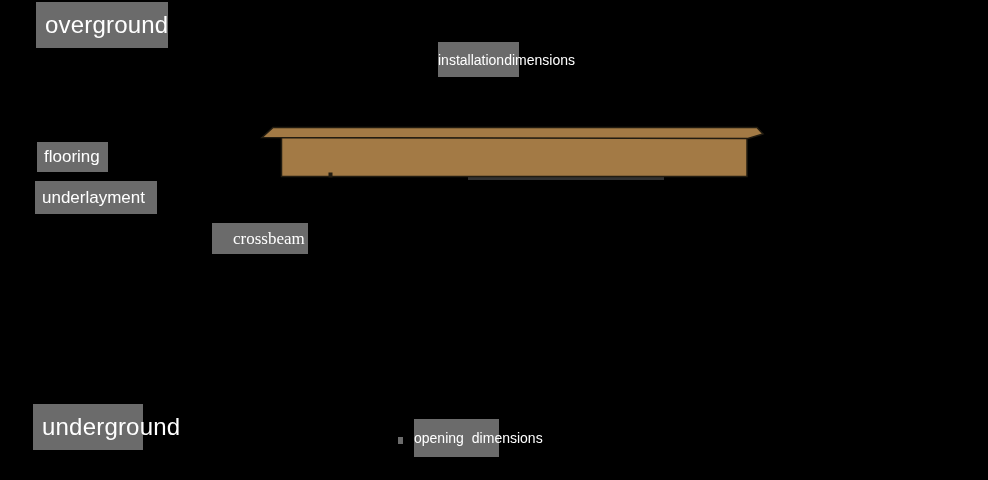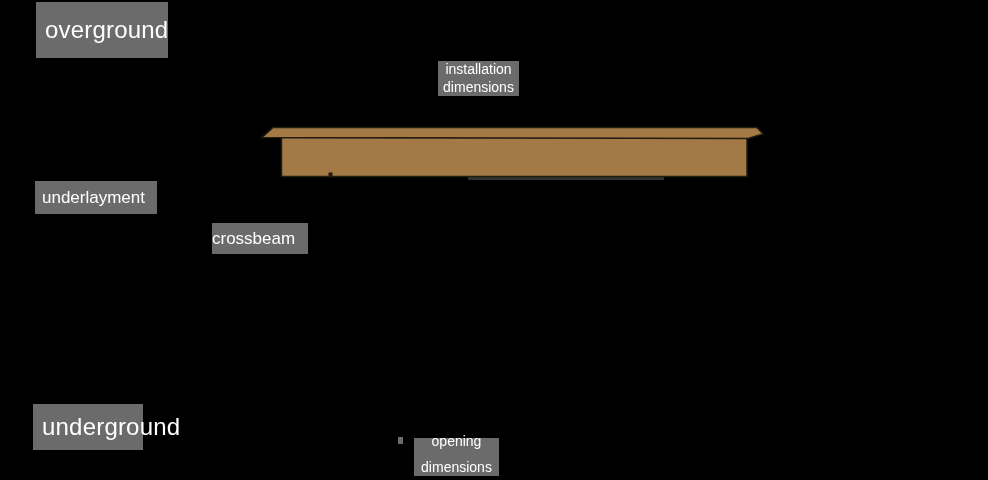--- a/index.html
+++ b/index.html
@@ -22,32 +22,30 @@
     display: flex;
     align-items: center;
     box-sizing: border-box;
     white-space: nowrap;
   }
   .label-lg { font-size: 24px; padding-left: 9px; letter-spacing: 0.2px; }
   .label-md { font-size: 17px; padding-left: 7px; }
   .label-sm {
     font-size: 14px;
     line-height: 18px;
-    flex-direction: column;
-    justify-content: flex-end;
+    justify-content: flex-start;
     align-items: center;
     padding: 0;
     text-align: center;
-    margin-top: 19px;
   }
-  #overground-label    { left: 36px;  top: 2px;   width: 132px; height: 56px; }
+  #overground-label    { left: 36px;  top: 2px;   width: 132px; height: 46px; }
   #underground-label   { left: 33px;  top: 404px; width: 110px; height: 46px; }
   #flooring-label      { left: 37px;  top: 142px; width: 71px;  height: 30px; }
   #underlayment-label  { left: 35px;  top: 181px; width: 122px; height: 33px; }
-  #crossbeam-label     { left: 212px; top: 223px; width: 96px;  height: 31px; padding-left: 0; }
+  #crossbeam-label     { left: 212px; top: 223px; width: 96px;  height: 31px; padding-left: 21px; font-family: Liberation Serif, serif; }
   #installation-label  { left: 438px; top: 42px;  width: 81px;  height: 35px; }
   #opening-label       { left: 414px; top: 419px; width: 85px;  height: 38px; gap: 8px; }
 
   #diagram-canvas {
     position: absolute;
     left: 0;
     top: 0;
     width: 988px;
     height: 480px;
     display: block;
@@ -86,20 +84,23 @@
 
   <div class="label label-lg" id="overground-label">
     <span>overground</span>
   </div>
 
   <div class="label label-sm" id="installation-label">
     <span>installation</span>
     <span>dimensions</span>
   </div>
 
+  <div class="label label-md" id="flooring-label">
+    <span>flooring</span>
+  </div>
 
   <div class="label label-md" id="underlayment-label">
     <span>underlayment</span>
   </div>
 
   <div class="label label-md" id="crossbeam-label">
     <span>crossbeam</span>
   </div>
 
   <div class="label label-lg" id="underground-label">

